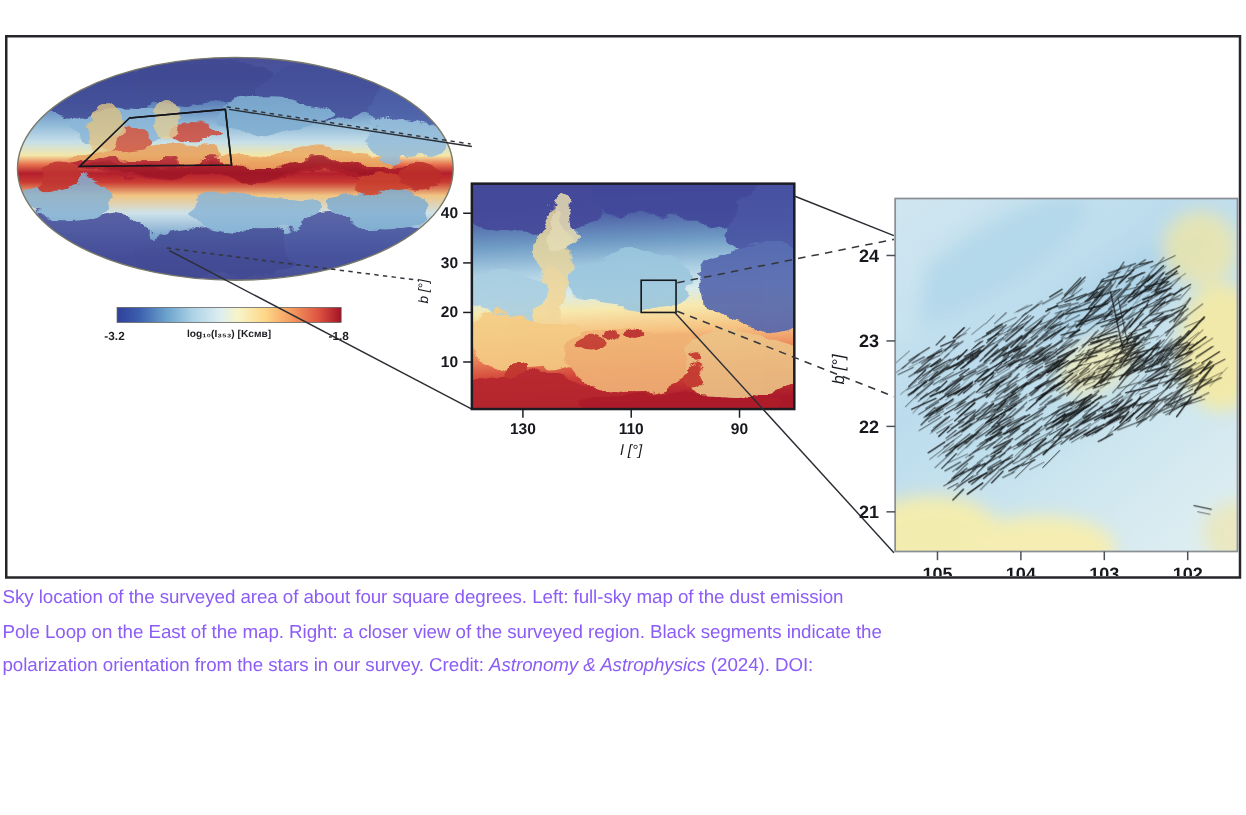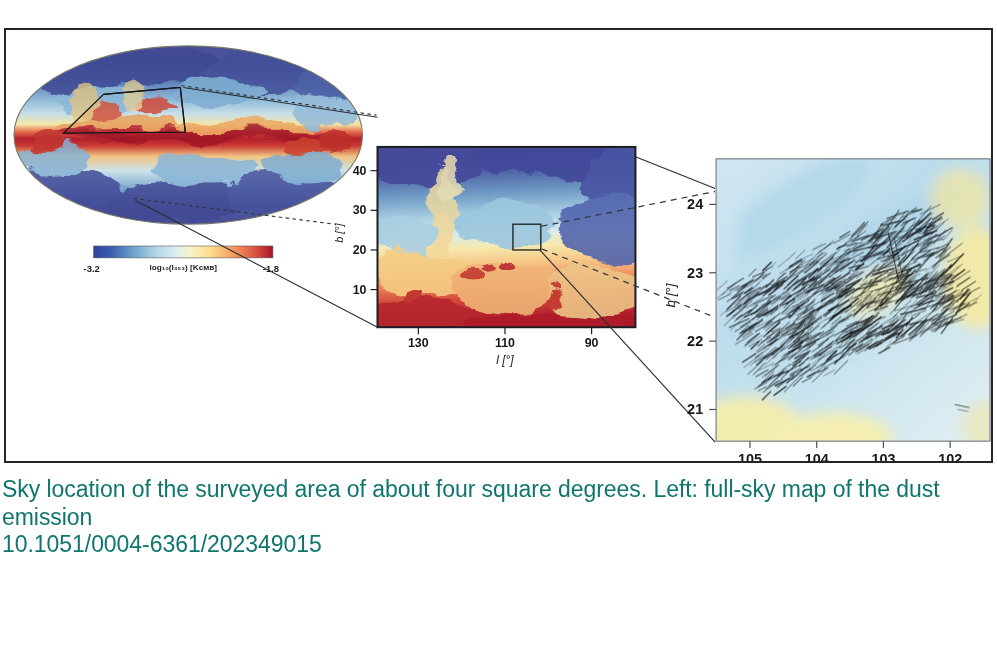--- a/index.html
+++ b/index.html
@@ -26,25 +26,25 @@
   }
   #figure-canvas {
     position: absolute;
     left: 0; top: 0;
     width: 100%; height: 100%;
   }
 
   
   #caption {
     position: absolute;
-    left: 2px; top: 476px;
+    left: 2px; top: 464px;
     width: 992px;
-    font-size: 23px;
+    font-size: 15px;
     line-height: 27.5px;
-    color: #0f766e;
+    color: #8b5cf6;
     letter-spacing: -0.05px;
   }
   #caption .ital { font-style: italic; }
 
   
   svg text { font-family: "Liberation Sans", sans-serif; }
 </style>
 </head>
 <body>
 
@@ -1341,14 +1341,15 @@
       <text x="814" y="438" font-size="14.5" font-weight="bold" fill="#16181d" text-anchor="middle">104</text>
       <text x="881" y="438" font-size="14.5" font-weight="bold" fill="#16181d" text-anchor="middle">103</text>
       <text x="948" y="438" font-size="14.5" font-weight="bold" fill="#16181d" text-anchor="middle">102</text>
       <text x="848" y="457" font-size="14" fill="#16181d" text-anchor="middle" font-style="italic">l [°]</text>
     </g>
   </svg>
 </div>
 
 <div id="caption">
   <div>Sky location of the surveyed area of about four square degrees. Left: full-sky map of the dust emission</div>
-  <div>10.1051/0004-6361/202349015</div>
+  <div>Pole Loop on the East of the map. Right: a closer view of the surveyed region. Black segments indicate the</div>
+  <div><span>polarization orientation from the stars in our survey. Credit: </span><span class="ital">Astronomy &amp; Astrophysics</span><span> (2024). DOI:</span></div>
 </div>
 
 </body></html>

